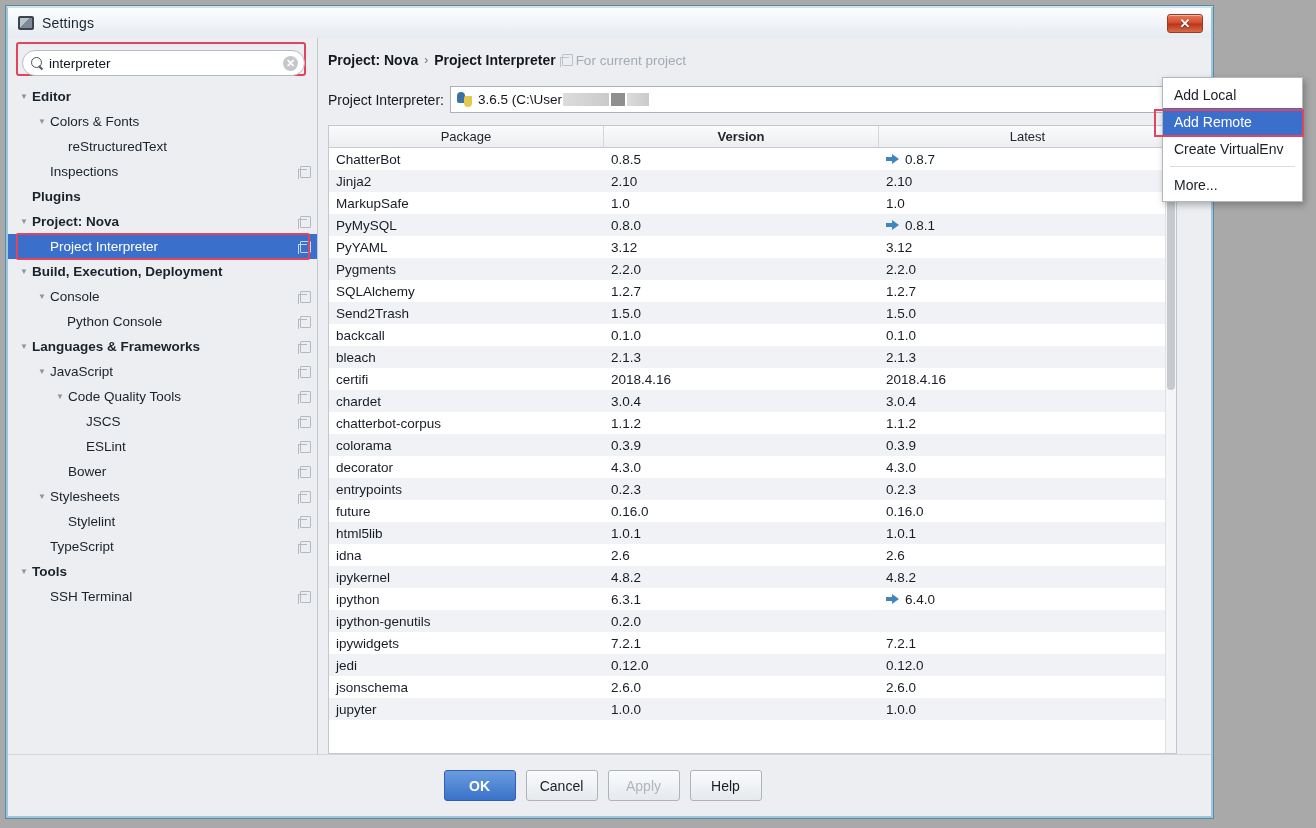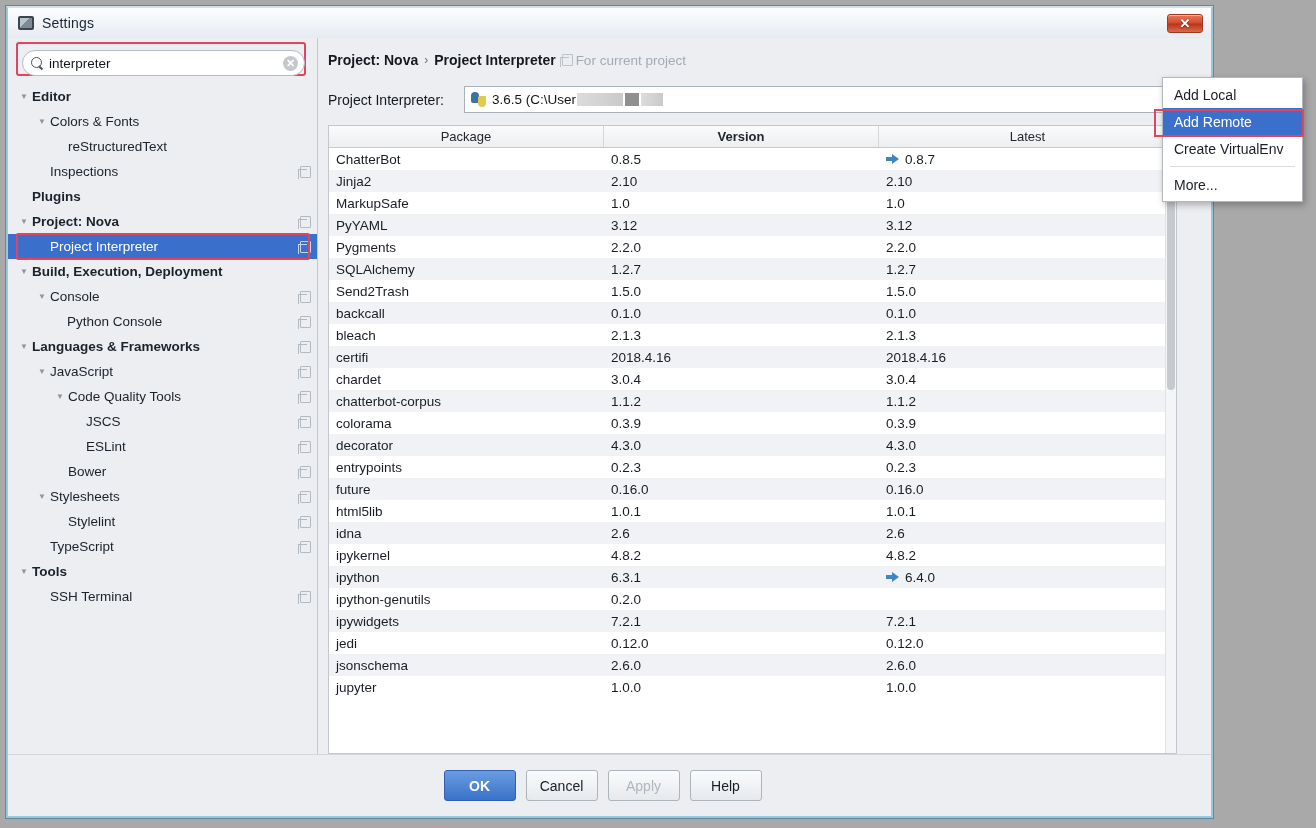--- a/index.html
+++ b/index.html
@@ -174,21 +174,21 @@
   }
   .bc-note-ico::before {
     content: ""; position: absolute; left: -3px; top: 2px;
     width: 8px; height: 9px; border: 1px solid #bcc2c8;
     border-right: 0; border-bottom: 0;
   }
 
   .interp-row {
     display: flex; align-items: center;
     padding: 10px 0 0 10px;
-    gap: 20px;
+    gap: 6px;
   }
   .interp-label { font-size: 14px; color: #15191f; white-space: nowrap; }
   .combo {
     flex: 1 1 auto; height: 27px;
     background: #fff; border: 1px solid #a9b1ba;
     display: flex; align-items: center;
     padding-left: 6px; position: relative; min-width: 0;
     margin-right: 6px;
   }
   .py-ico {
@@ -536,20 +536,28 @@
                 </div>
               </div>
               <div class="tr">
                 <div class="td c-pkg">MarkupSafe</div>
                 <div class="td c-ver">1.0</div>
                 <div class="td c-lat">
                   <span>1.0</span>
                 </div>
               </div>
               <div class="tr">
+                <div class="td c-pkg">PyMySQL</div>
+                <div class="td c-ver">0.8.0</div>
+                <div class="td c-lat">
+                  <span class="upd-arrow"></span>
+                  <span>0.8.1</span>
+                </div>
+              </div>
+              <div class="tr">
                 <div class="td c-pkg">PyYAML</div>
                 <div class="td c-ver">3.12</div>
                 <div class="td c-lat">
                   <span>3.12</span>
                 </div>
               </div>
               <div class="tr">
                 <div class="td c-pkg">Pygments</div>
                 <div class="td c-ver">2.2.0</div>
                 <div class="td c-lat">

